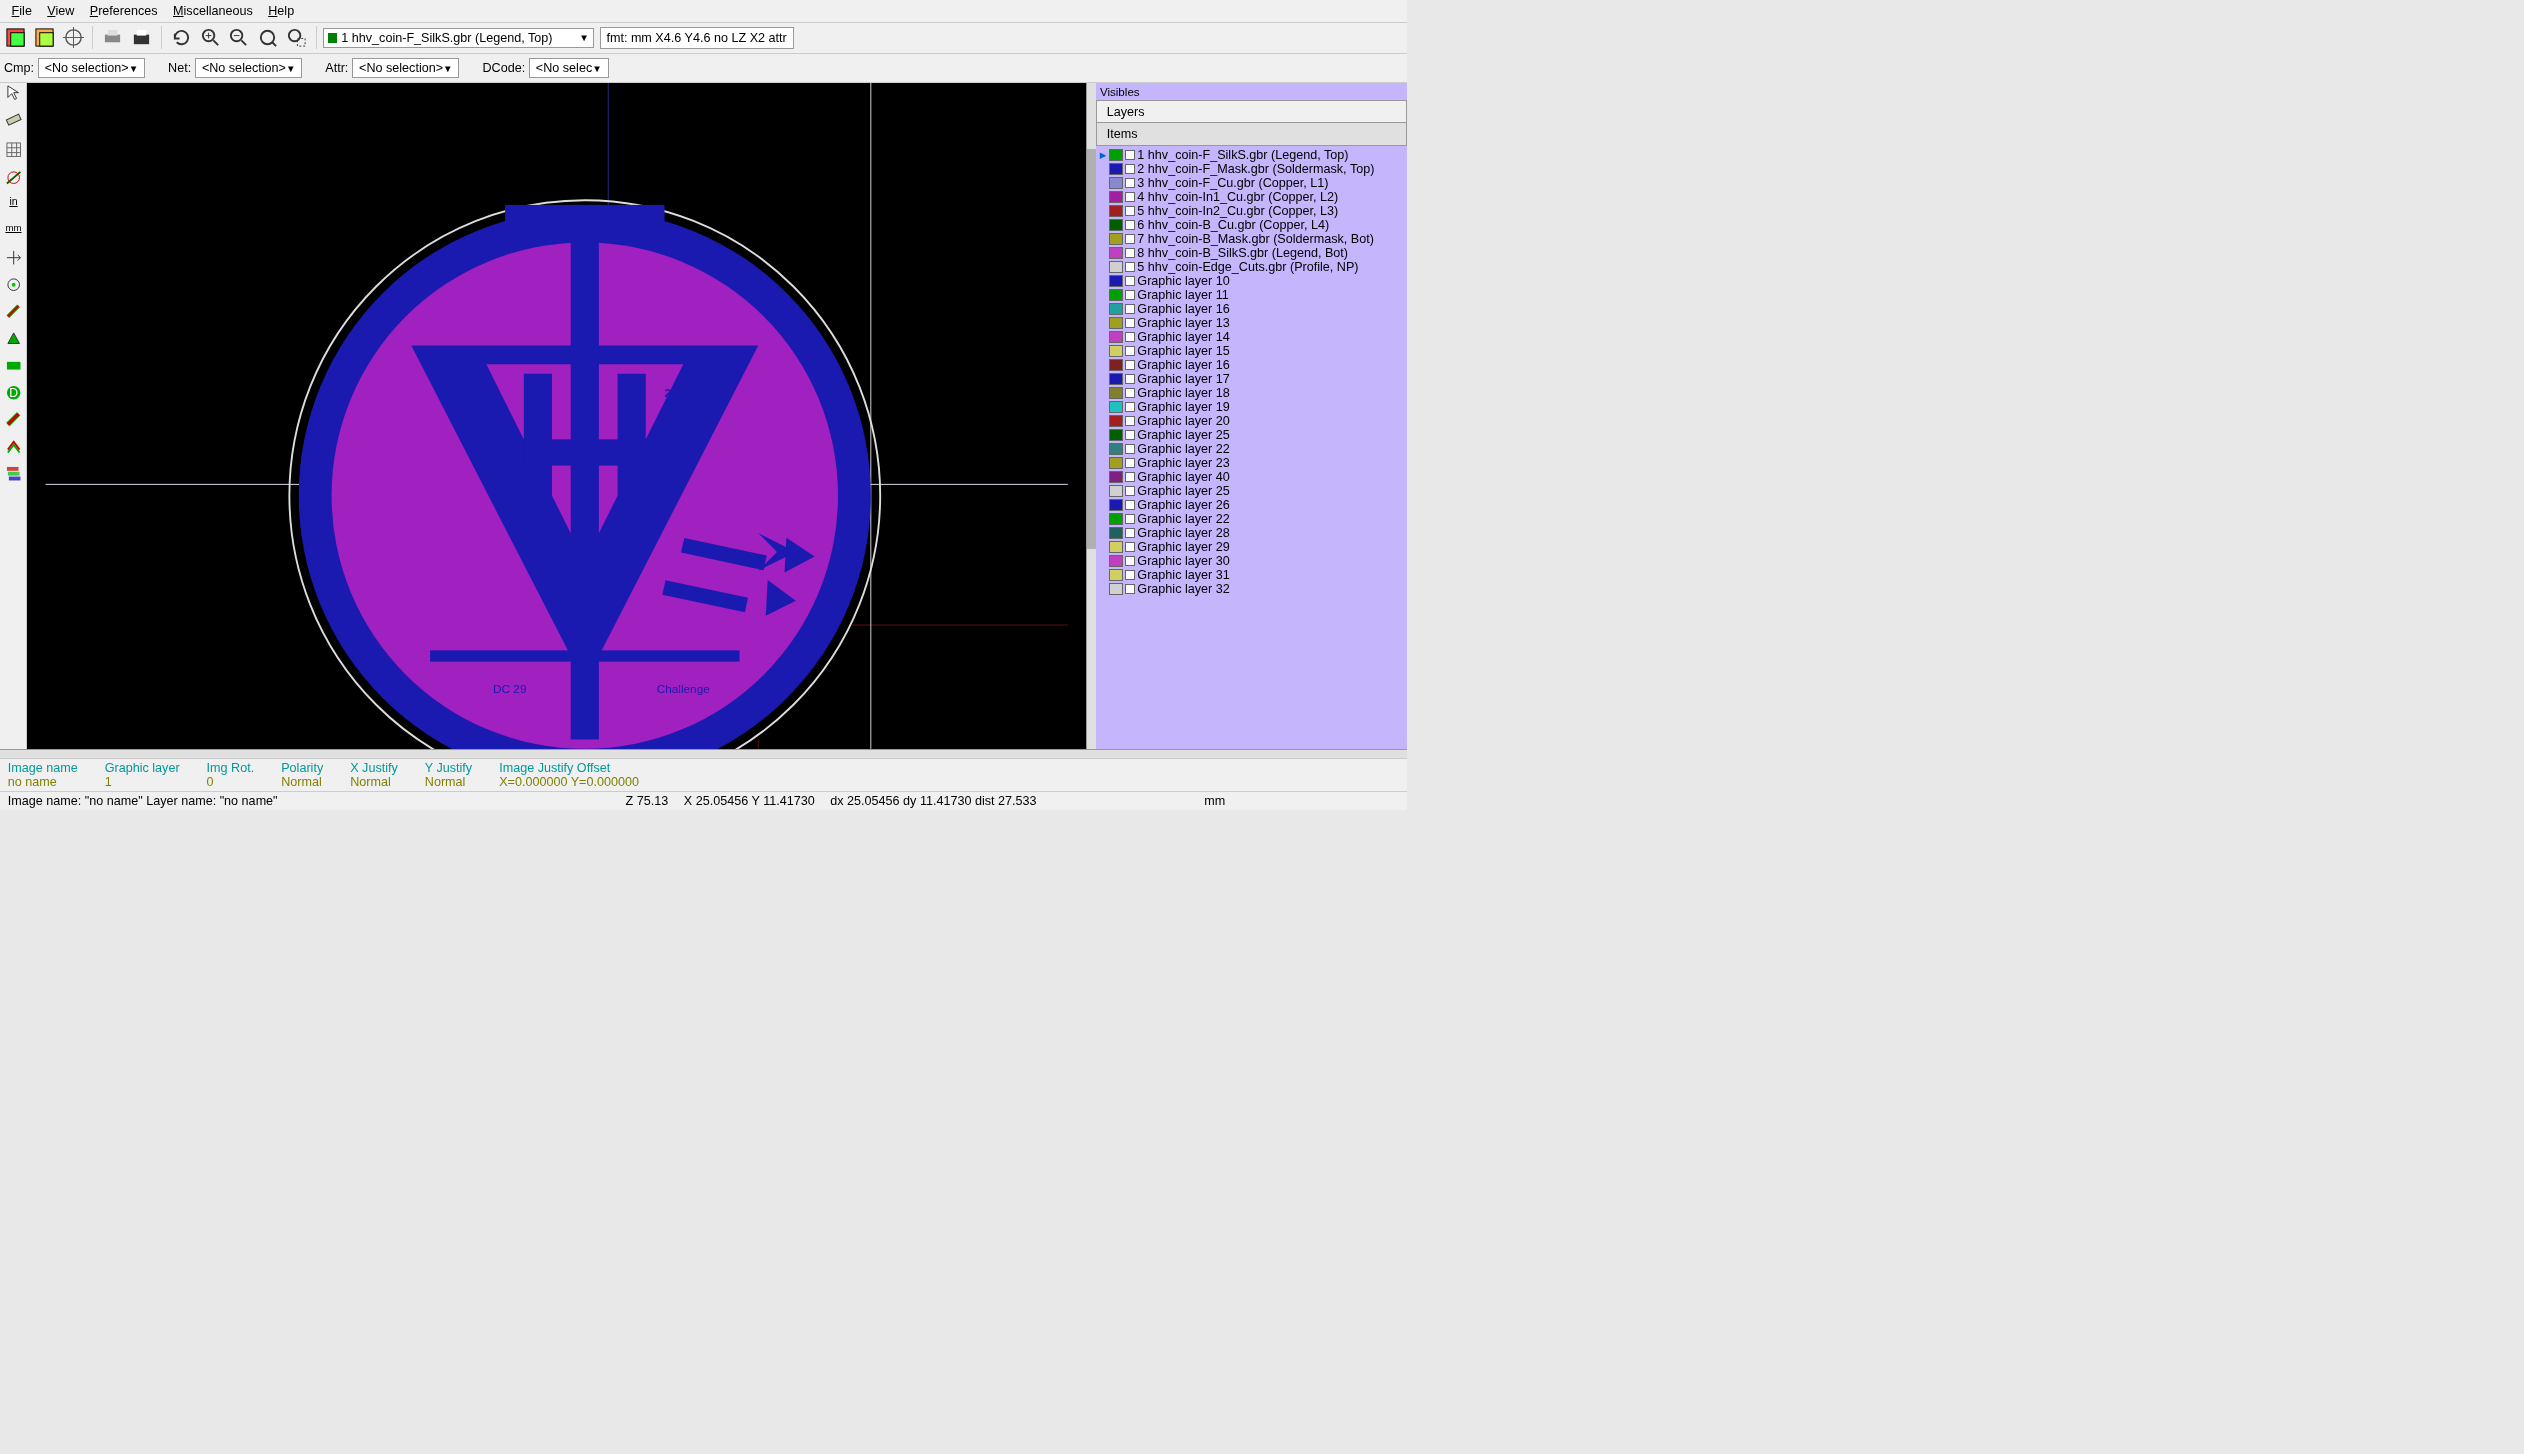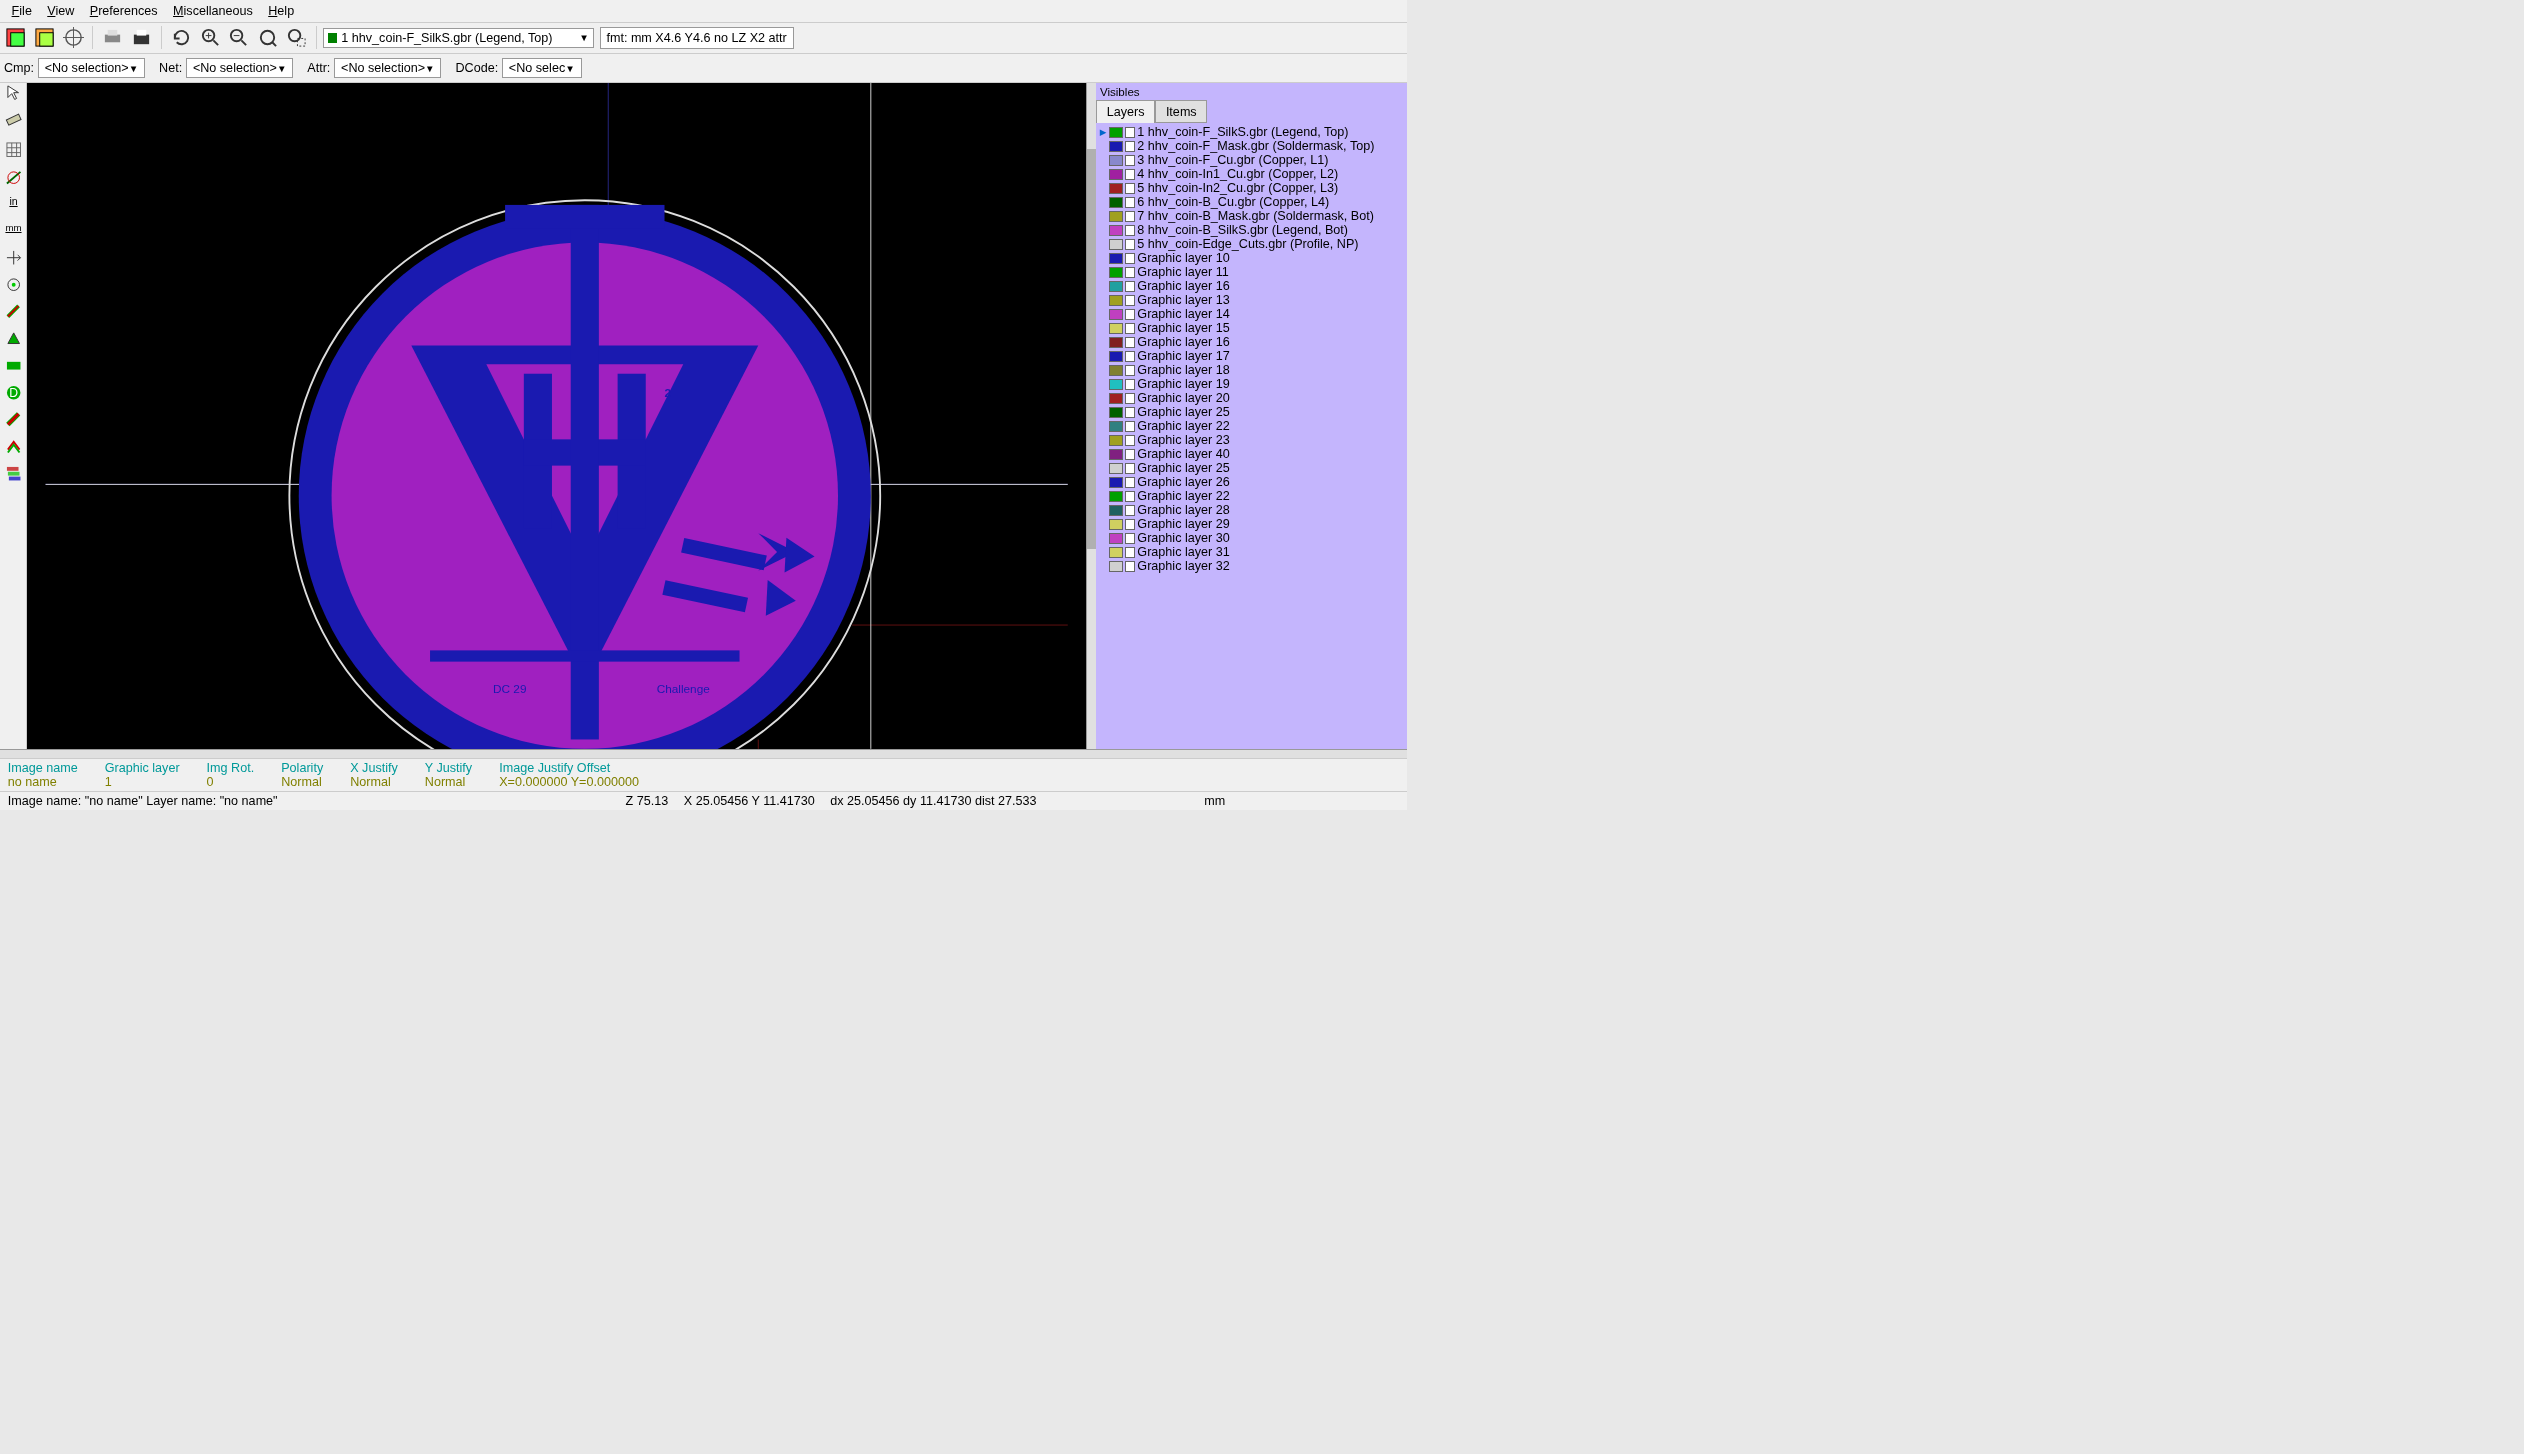--- a/index.html
+++ b/index.html
@@ -13,42 +13,42 @@
 
 .toolbar { background: #f0f0f0; display: flex; align-items: center; padding: 1.9px; border-bottom: 1px solid #ccc; gap: 1.9px; }
 .toolbar-btn { width: 27px; height: 27px; display: flex; align-items: center; justify-content: center; border: none; background: transparent; cursor: pointer; }
 .toolbar-sep { width: 1px; height: 23px; background: #ccc; margin: 0 3.9px; }
 .layer-select { display: flex; align-items: center; background: white; border: 1px solid #999; padding: 1.9px 3.9px; min-width: 271px; }
 .layer-color-sq { width: 9.7px; height: 9.7px; background: #008000; margin-right: 3.9px; }
 .dropdown-arrow { margin-left: auto; font-size: 9.7px; }
 .fmt-box { background: white; border: 1px solid #999; padding: 2.9px 5.8px; margin-left: 3.9px; min-width: 193px; }
 
 
-.selectorbar { background: #f0f0f0; display: flex; align-items: center; padding: 3.9px; border-bottom: 1px solid #ccc; gap: 14px; }
+.selectorbar { background: #f0f0f0; display: flex; align-items: center; padding: 3.9px; border-bottom: 1px solid #ccc; gap: 23px; }
 .selector-group { display: flex; align-items: center; gap: 3.9px; }
 .selector-label { font-size: 12.6px; }
 .selector-dropdown { background: white; border: 1px solid #999; padding: 1.9px 5.8px; display: flex; align-items: center; min-width: 97px; }
 
 
 .main-area { flex: 1; display: flex; overflow: hidden; }
 .left-toolbar { width: 27px; background: #f0f0f0; display: flex; flex-direction: column; border-right: 1px solid #ccc; }
 .left-toolbar-btn { width: 27px; height: 27px; display: flex; justify-content: center; cursor: pointer; border: none; background: transparent; }
 
 
 .canvas-wrap { flex: 1; position: relative; background: black; overflow: hidden; }
 .canvas-wrap svg { width: 100%; height: 100%; }
 
 
 .right-scrollbar { width: 9.7px; background: #e0e0e0; border-left: 1px solid #999; position: relative; }
 .scrollbar-thumb { position: absolute; top: 10%; height: 60%; width: 100%; background: #b0b0b0; }
 
 
 .right-panel { width: 311px; background: #c4b5fd; display: flex; flex-direction: column; }
 .visibles-label { padding: 1.9px 3.9px; font-size: 11.6px; }
-.tabs { display: flex; }
+.tabs { display: flex; flex-direction: column; }
 .tab { padding: 3.9px 9.7px; border: 1px solid #999; background: #e0e0e0; cursor: pointer; }
 .tab.active { background: #f0f0f0; border-bottom: none; }
 .layer-list { flex: 1; overflow-y: auto; padding: 1.9px; }
 .layer-row { display: flex; align-items: center; padding: 0px 1.9px; cursor: pointer; }
 .layer-arrow { width: 9.7px; font-size: 8.7px; color: #0066cc; }
 .layer-swatch { width: 13.5px; height: 11.6px; border: 1px solid #666; margin-right: 1.9px; }
 .layer-check { width: 10.6px; height: 10.6px; border: 1px solid #666; background: white; margin-right: 1.9px; }
 .layer-label { font-size: 12.6px; }
 
 

